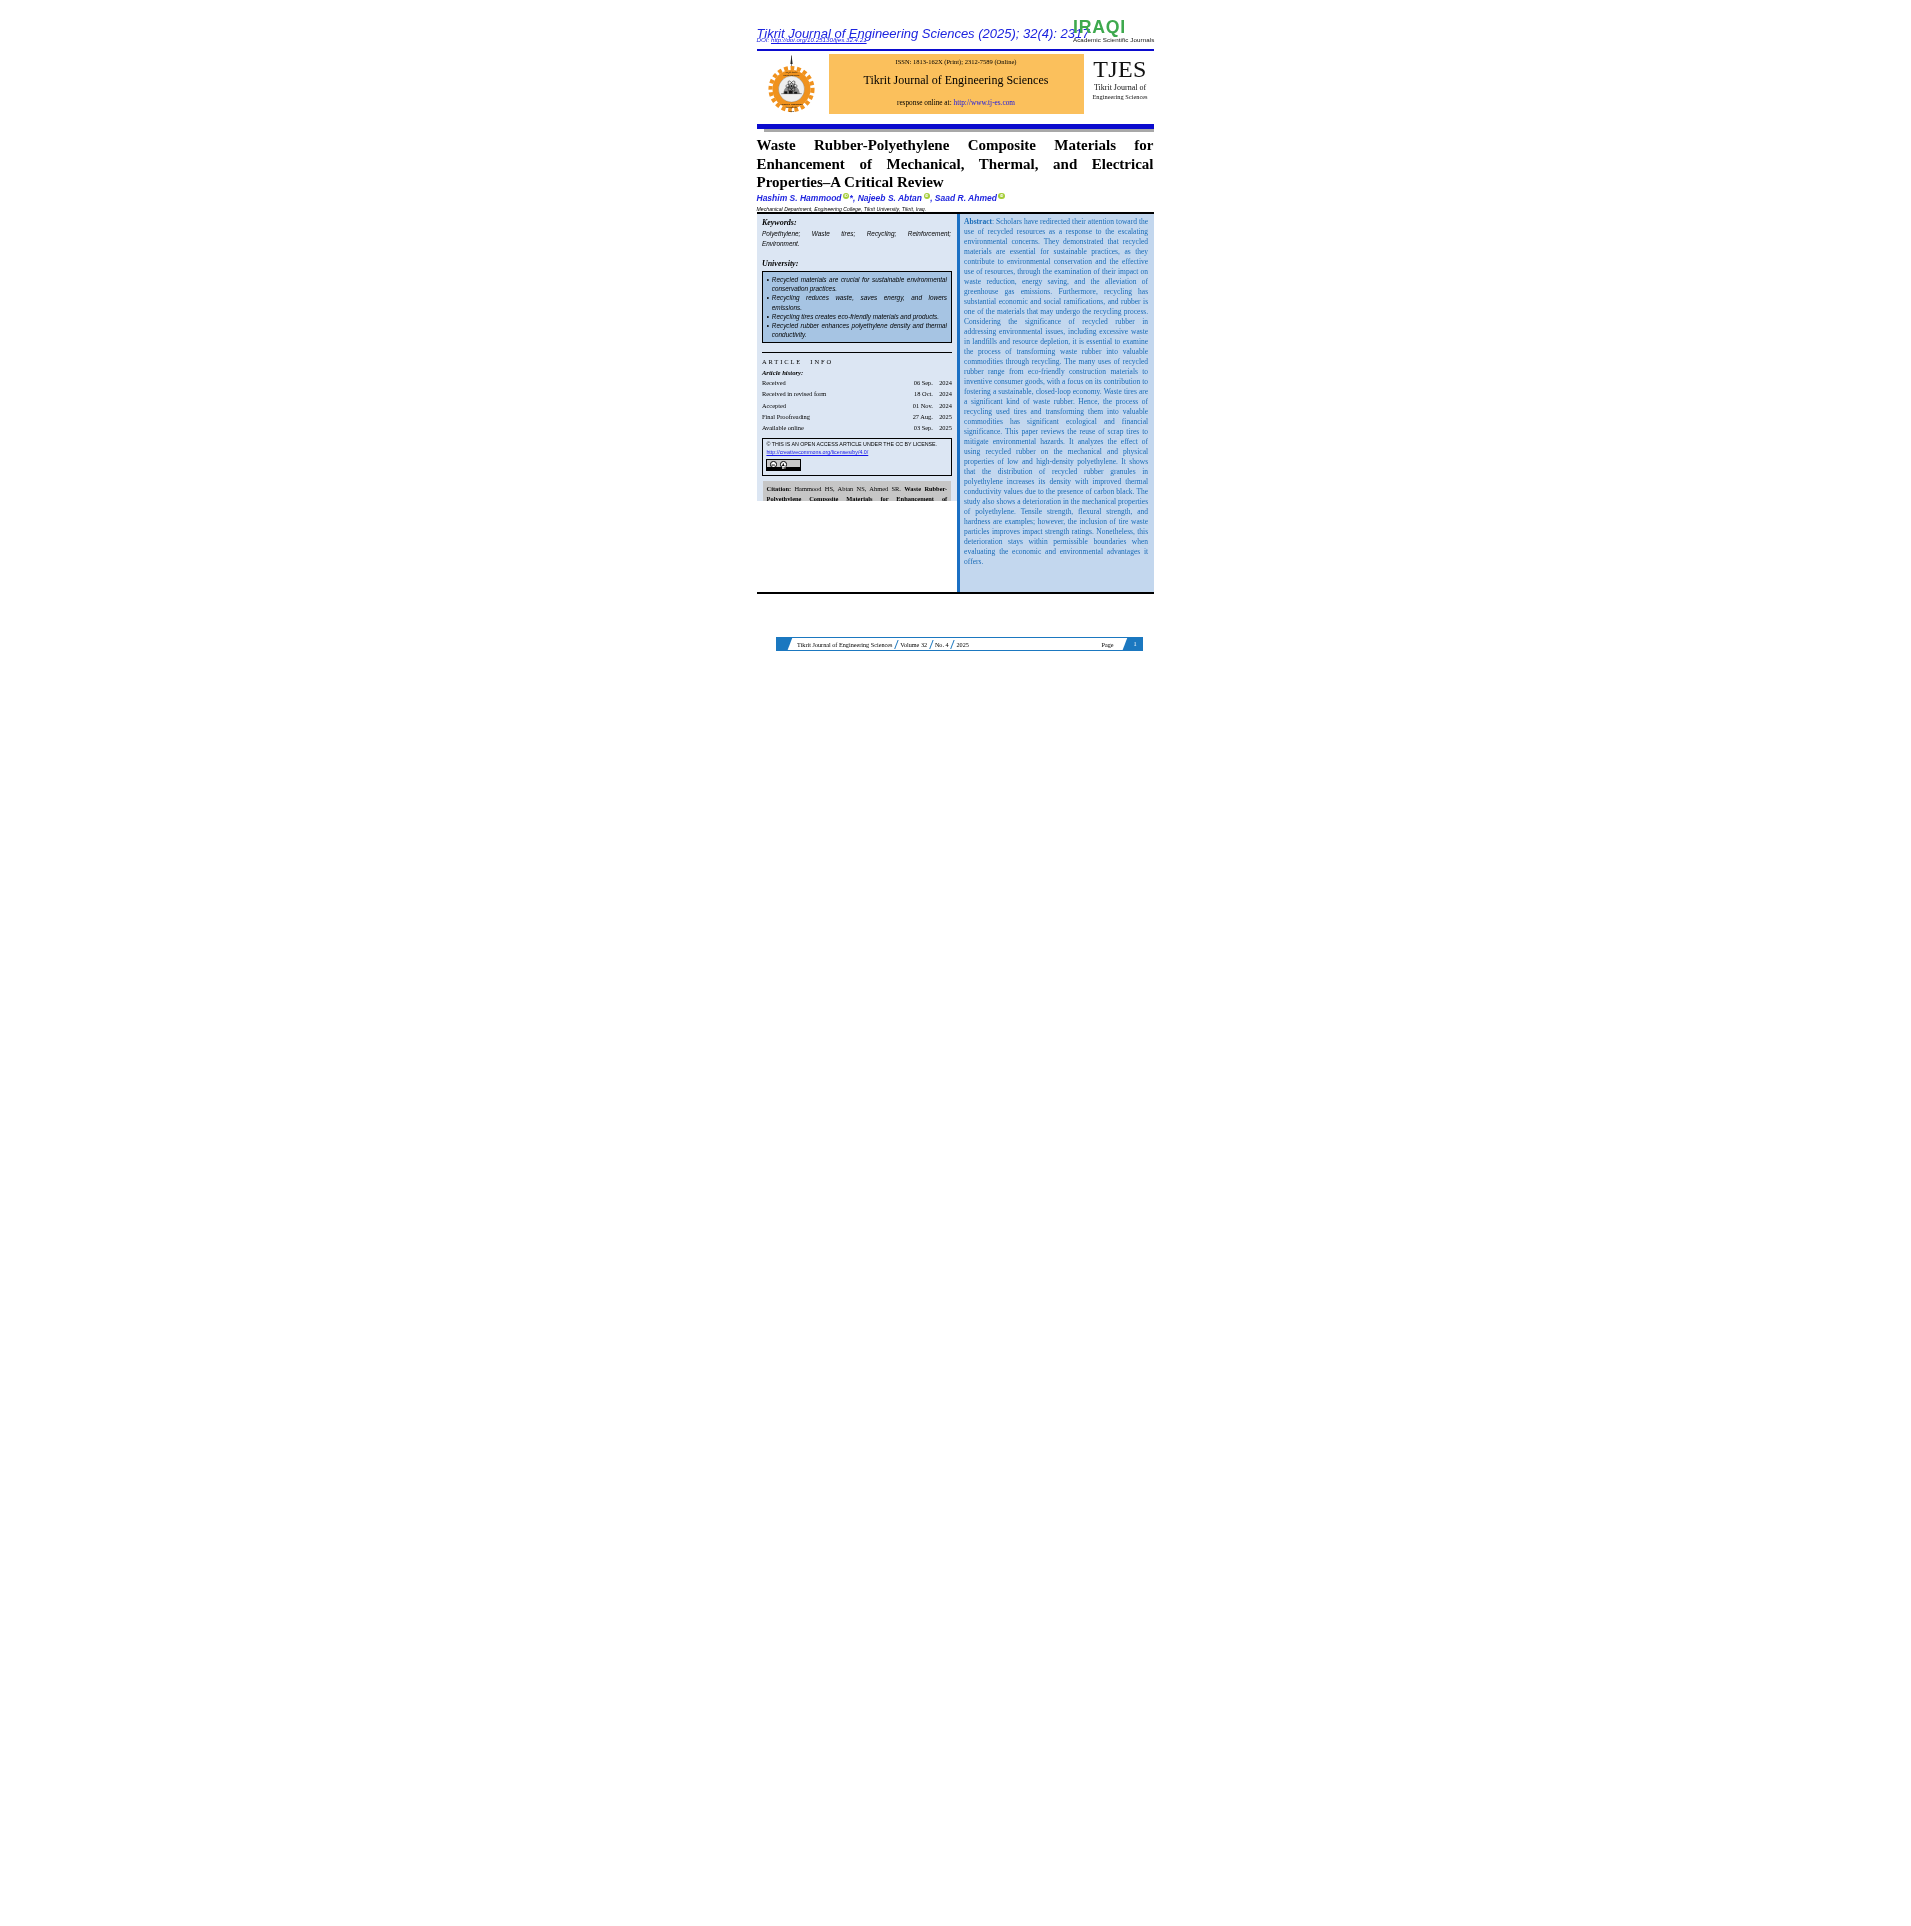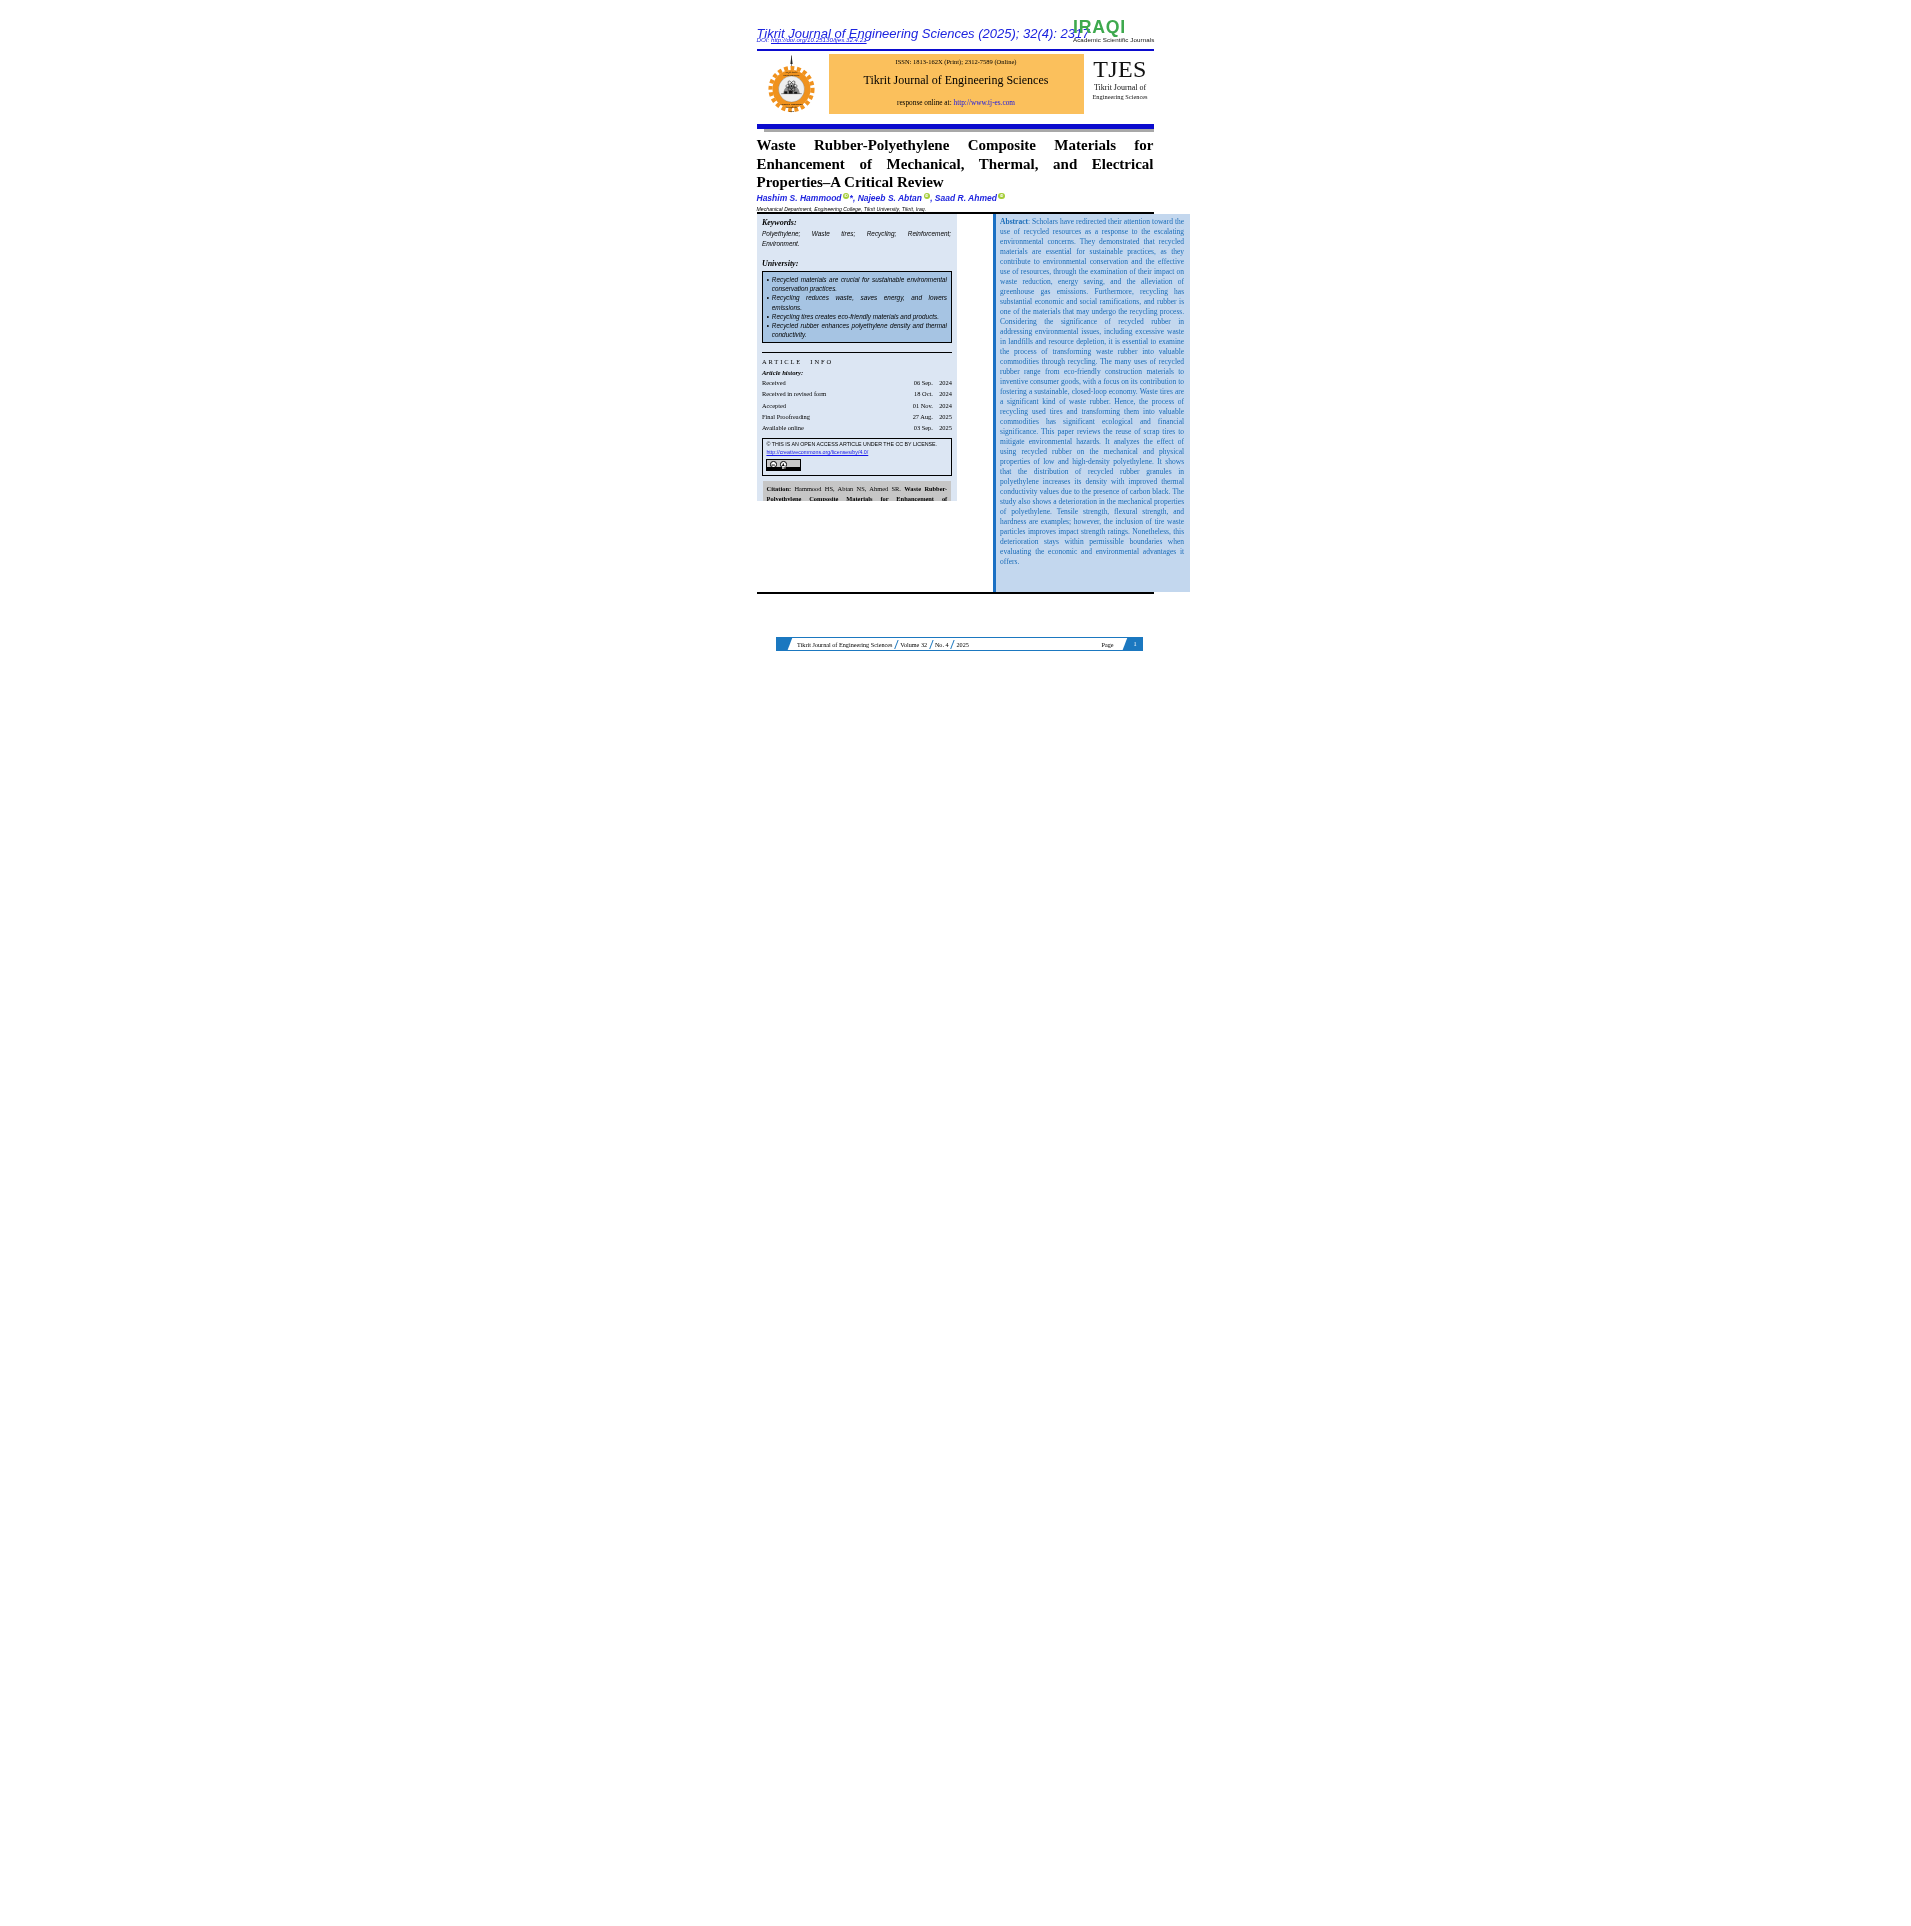--- a/index.html
+++ b/index.html
@@ -42,21 +42,21 @@
     font-family:"Liberation Sans",sans-serif; font-style:normal; font-weight:bold; font-size:3.5px; text-align:center;
     line-height:6.2px; vertical-align:super; margin:0 0.4px 0 1.5px; cursor:pointer; }
   .affil-top { position:absolute; left:40px; top:206px; width:397px; font-family:"Liberation Sans",sans-serif;
     font-style:italic; font-size:5.2px; color:#000; }
   .rule-black-mid { position:absolute; left:40px; top:212px; width:397px; height:1.9px; background:#000; }
 
   
   .left-panel { position:absolute; left:40px; top:214px; width:200px; height:287px; background:#DCE6F3;
     padding:3.9px 4.6px 0 5.4px; overflow:hidden; }
   .right-panel { position:absolute; left:240px; top:214px; width:197px; height:378px; background:#C3D7EE;
-    border-left:3.9px solid #1B70C4; padding:3.1px 5.4px 0 4.6px; overflow:hidden;margin-left:36px; }
+    border-left:3.9px solid #1B70C4; padding:3.1px 5.4px 0 4.6px; overflow:hidden; }
   .rule-black-bot { position:absolute; left:40px; top:592px; width:397px; height:1.9px; background:#000; }
 
   .kw-head, .hl-head { font-weight:bold; font-style:italic; font-size:8px; color:#000; }
   .kw-text { margin-top:2.3px; font-family:"Liberation Sans",sans-serif; font-style:italic; font-size:6.4px;
     line-height:9.6px; text-align:justify; color:#000; padding-right:0.8px; }
   .hl-head { margin-top:10.8px; }
   .hl-box { margin-top:2.7px; background:#A6C4E3; border:0.8px solid #000; padding:3.1px 3.9px 3.1px 3.1px; }
   .hl-item { font-family:"Liberation Sans",sans-serif; font-style:italic; font-size:6.4px; line-height:9.2px;
     text-align:justify; color:#000; padding-left:5.8px; position:relative; }
   .hl-item::before { content:"\2022"; position:absolute; left:0.8px; top:0; font-style:normal; }

